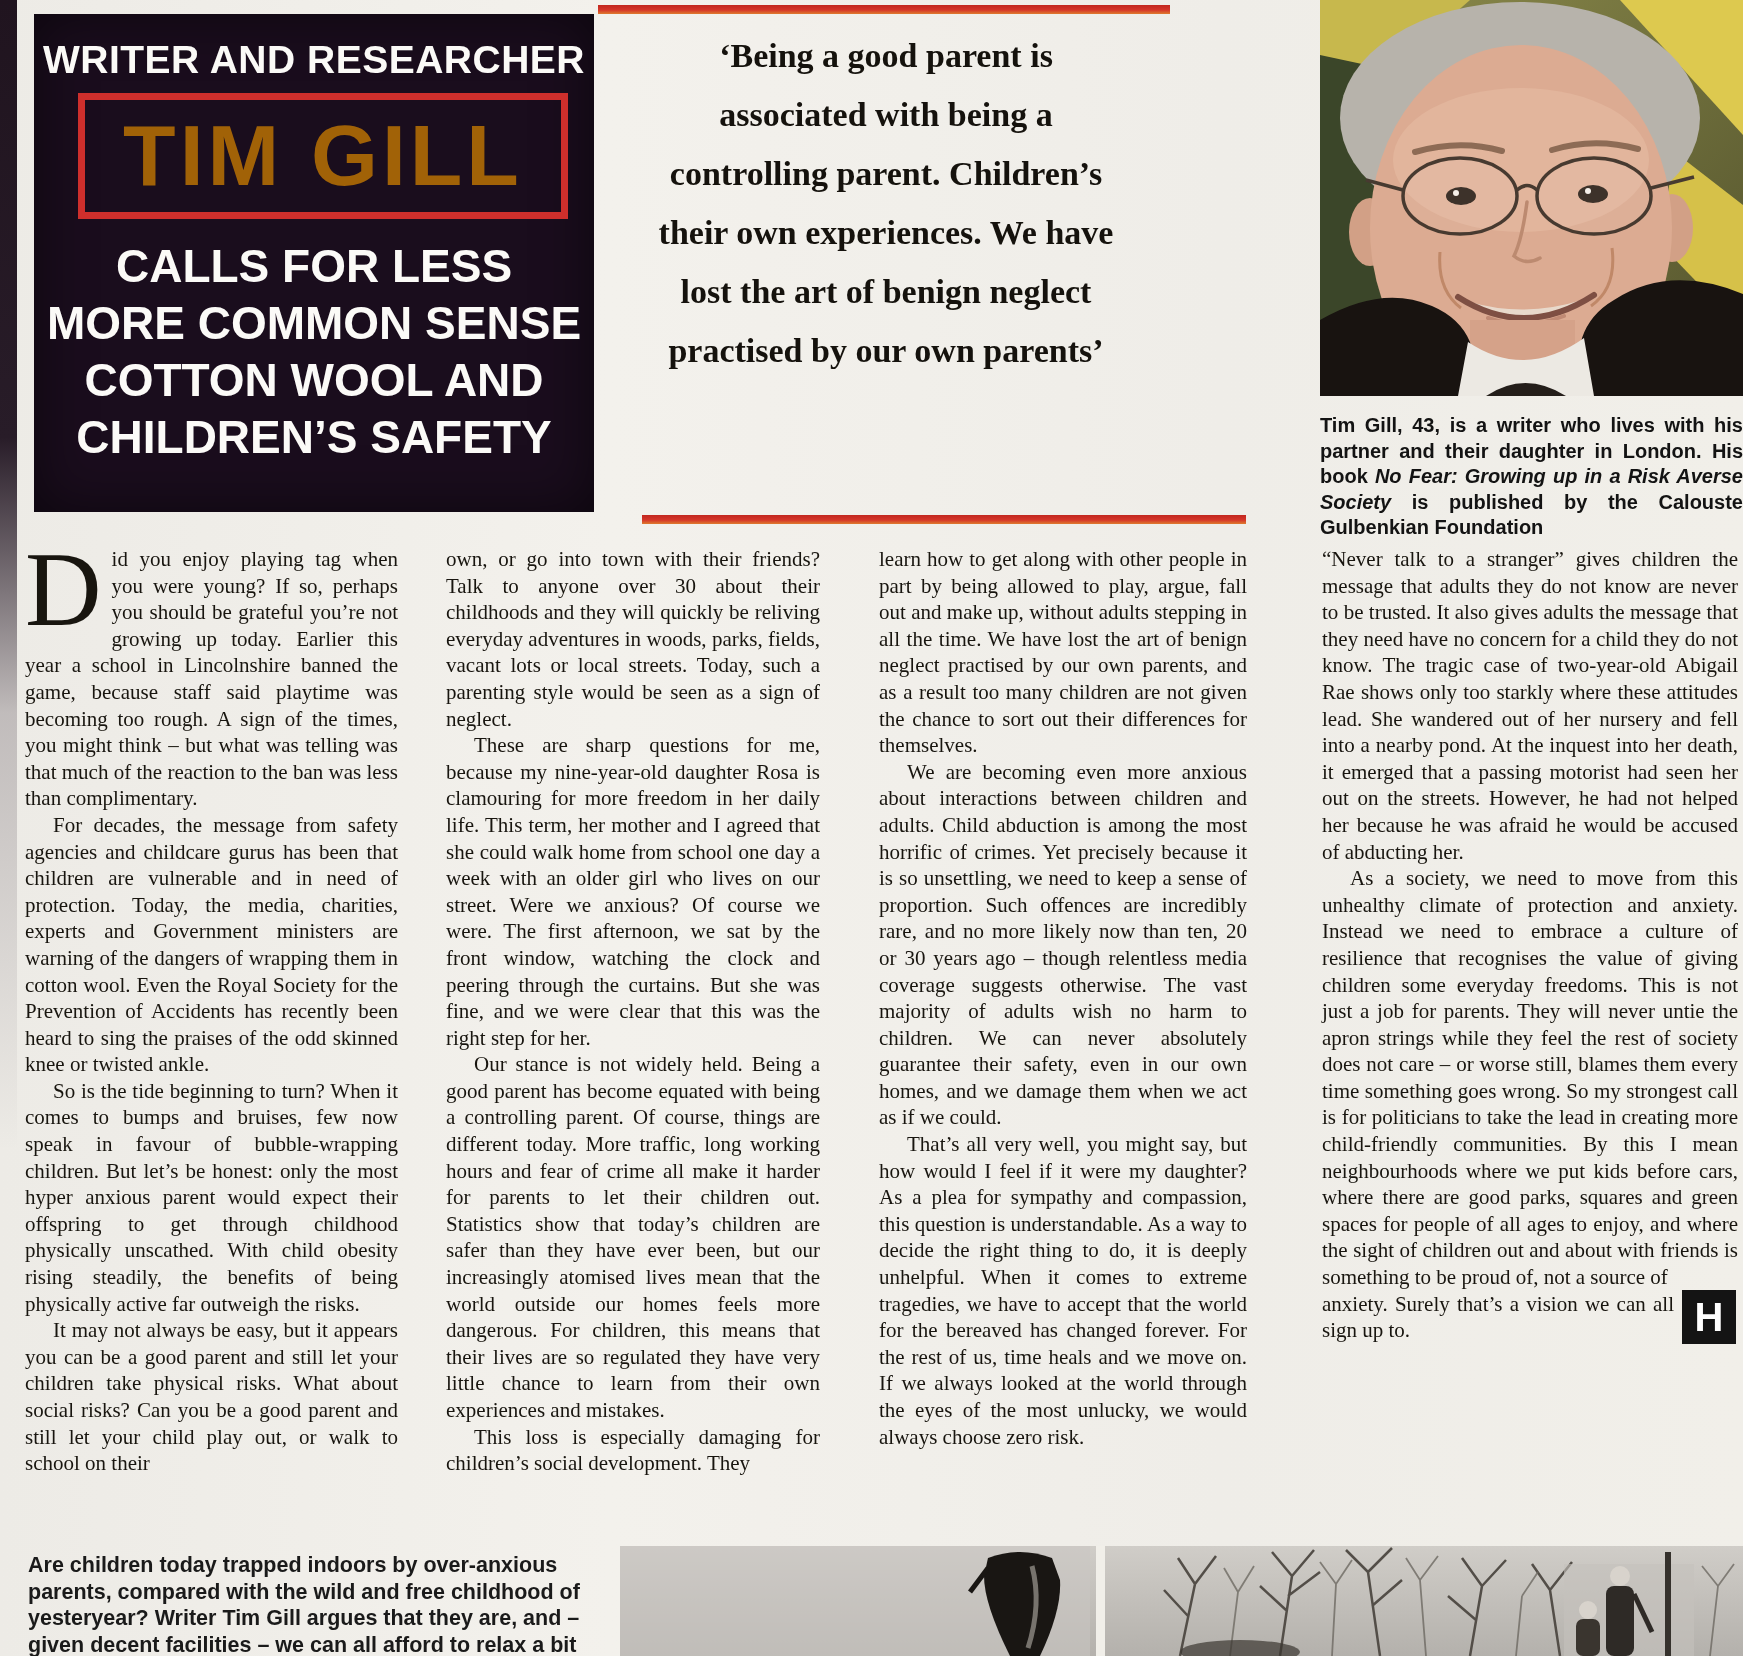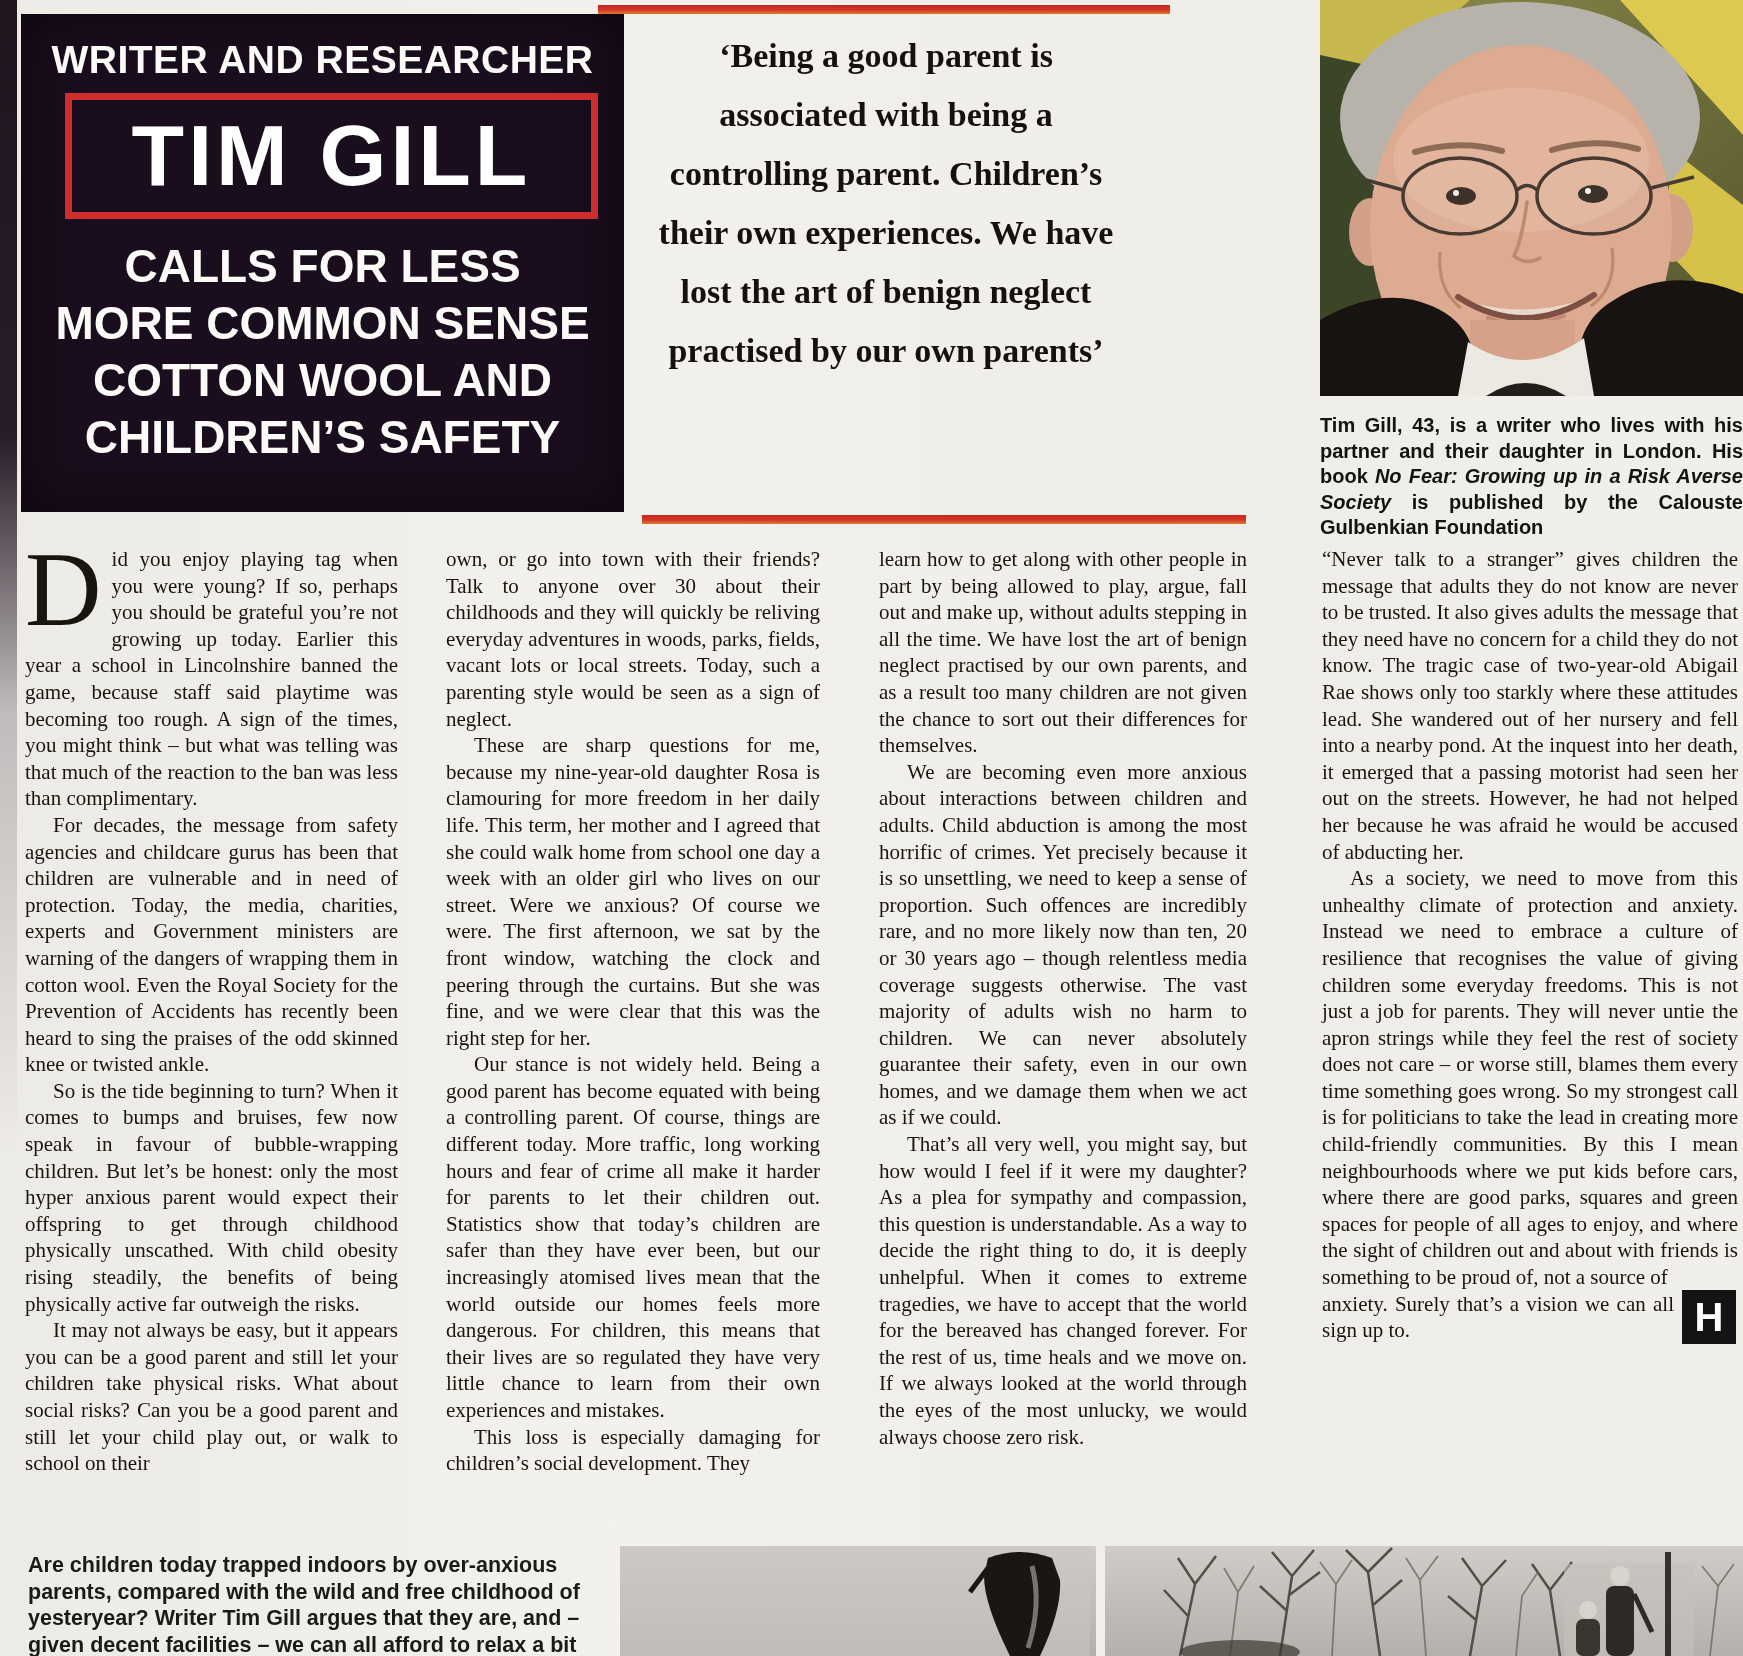--- a/index.html
+++ b/index.html
@@ -3,27 +3,27 @@
 <meta charset="utf-8">
 <style>
   html,body{margin:0;padding:0;background:#d8d6d2;}
   .page{position:relative;width:1743px;height:1656px;overflow:hidden;
         background:linear-gradient(90deg,#edebe6 0%,#f3f1ec 35%,#efede8 70%,#f1efe9 100%);
         font-family:"Liberation Serif",serif;color:#17140f;}
   
   .edge-strip{position:absolute;left:0;top:0;width:17px;height:1150px;
         background:linear-gradient(180deg,#20141f 0%,#281c28 38%,rgba(110,100,108,.35) 62%,rgba(110,100,108,0) 100%);}
   
-  .masthead{position:absolute;left:21px;top:14px;width:603px;height:498px;background:#1a0d1d;
+  .masthead{position:absolute;left:34px;top:14px;width:560px;height:498px;background:#1a0d1d;
         box-shadow:inset 0 0 55px rgba(0,0,0,.55);}
   .kicker{position:absolute;top:24px;left:0;width:100%;text-align:center;
         font-family:"Liberation Sans",sans-serif;font-weight:bold;font-size:39px;letter-spacing:.5px;color:#fbfaf7;white-space:nowrap;}
   .name-box{position:absolute;left:44px;top:79px;right:26px;height:112px;border:7px solid #ce2f2c;}
   .name{width:100%;text-align:center;line-height:110px;font-family:"Liberation Sans",sans-serif;
-        font-weight:bold;font-size:86px;letter-spacing:4px;color:#ffffff;white-space:nowrap;}
+        font-weight:bold;font-size:86px;letter-spacing:4px;color:#a16207;white-space:nowrap;}
   .subhead{position:absolute;top:224px;left:0;width:100%;text-align:center;
         font-family:"Liberation Sans",sans-serif;font-weight:bold;font-size:46px;line-height:57px;color:#fbfaf7;}
   .subhead div{white-space:nowrap;}
   
   .pq-rule{position:absolute;height:9px;background:linear-gradient(180deg,#c1271f 0%,#d53529 55%,#de7c2e 100%);}
   .pq-rule.top{left:598px;top:5px;width:572px;}
   .pq-rule.bottom{left:642px;top:515px;width:604px;}
   .pullquote{position:absolute;left:592px;top:26px;width:588px;text-align:center;
         font-weight:bold;font-size:34px;line-height:59px;color:#15120d;}
   .pullquote div{white-space:nowrap;}

